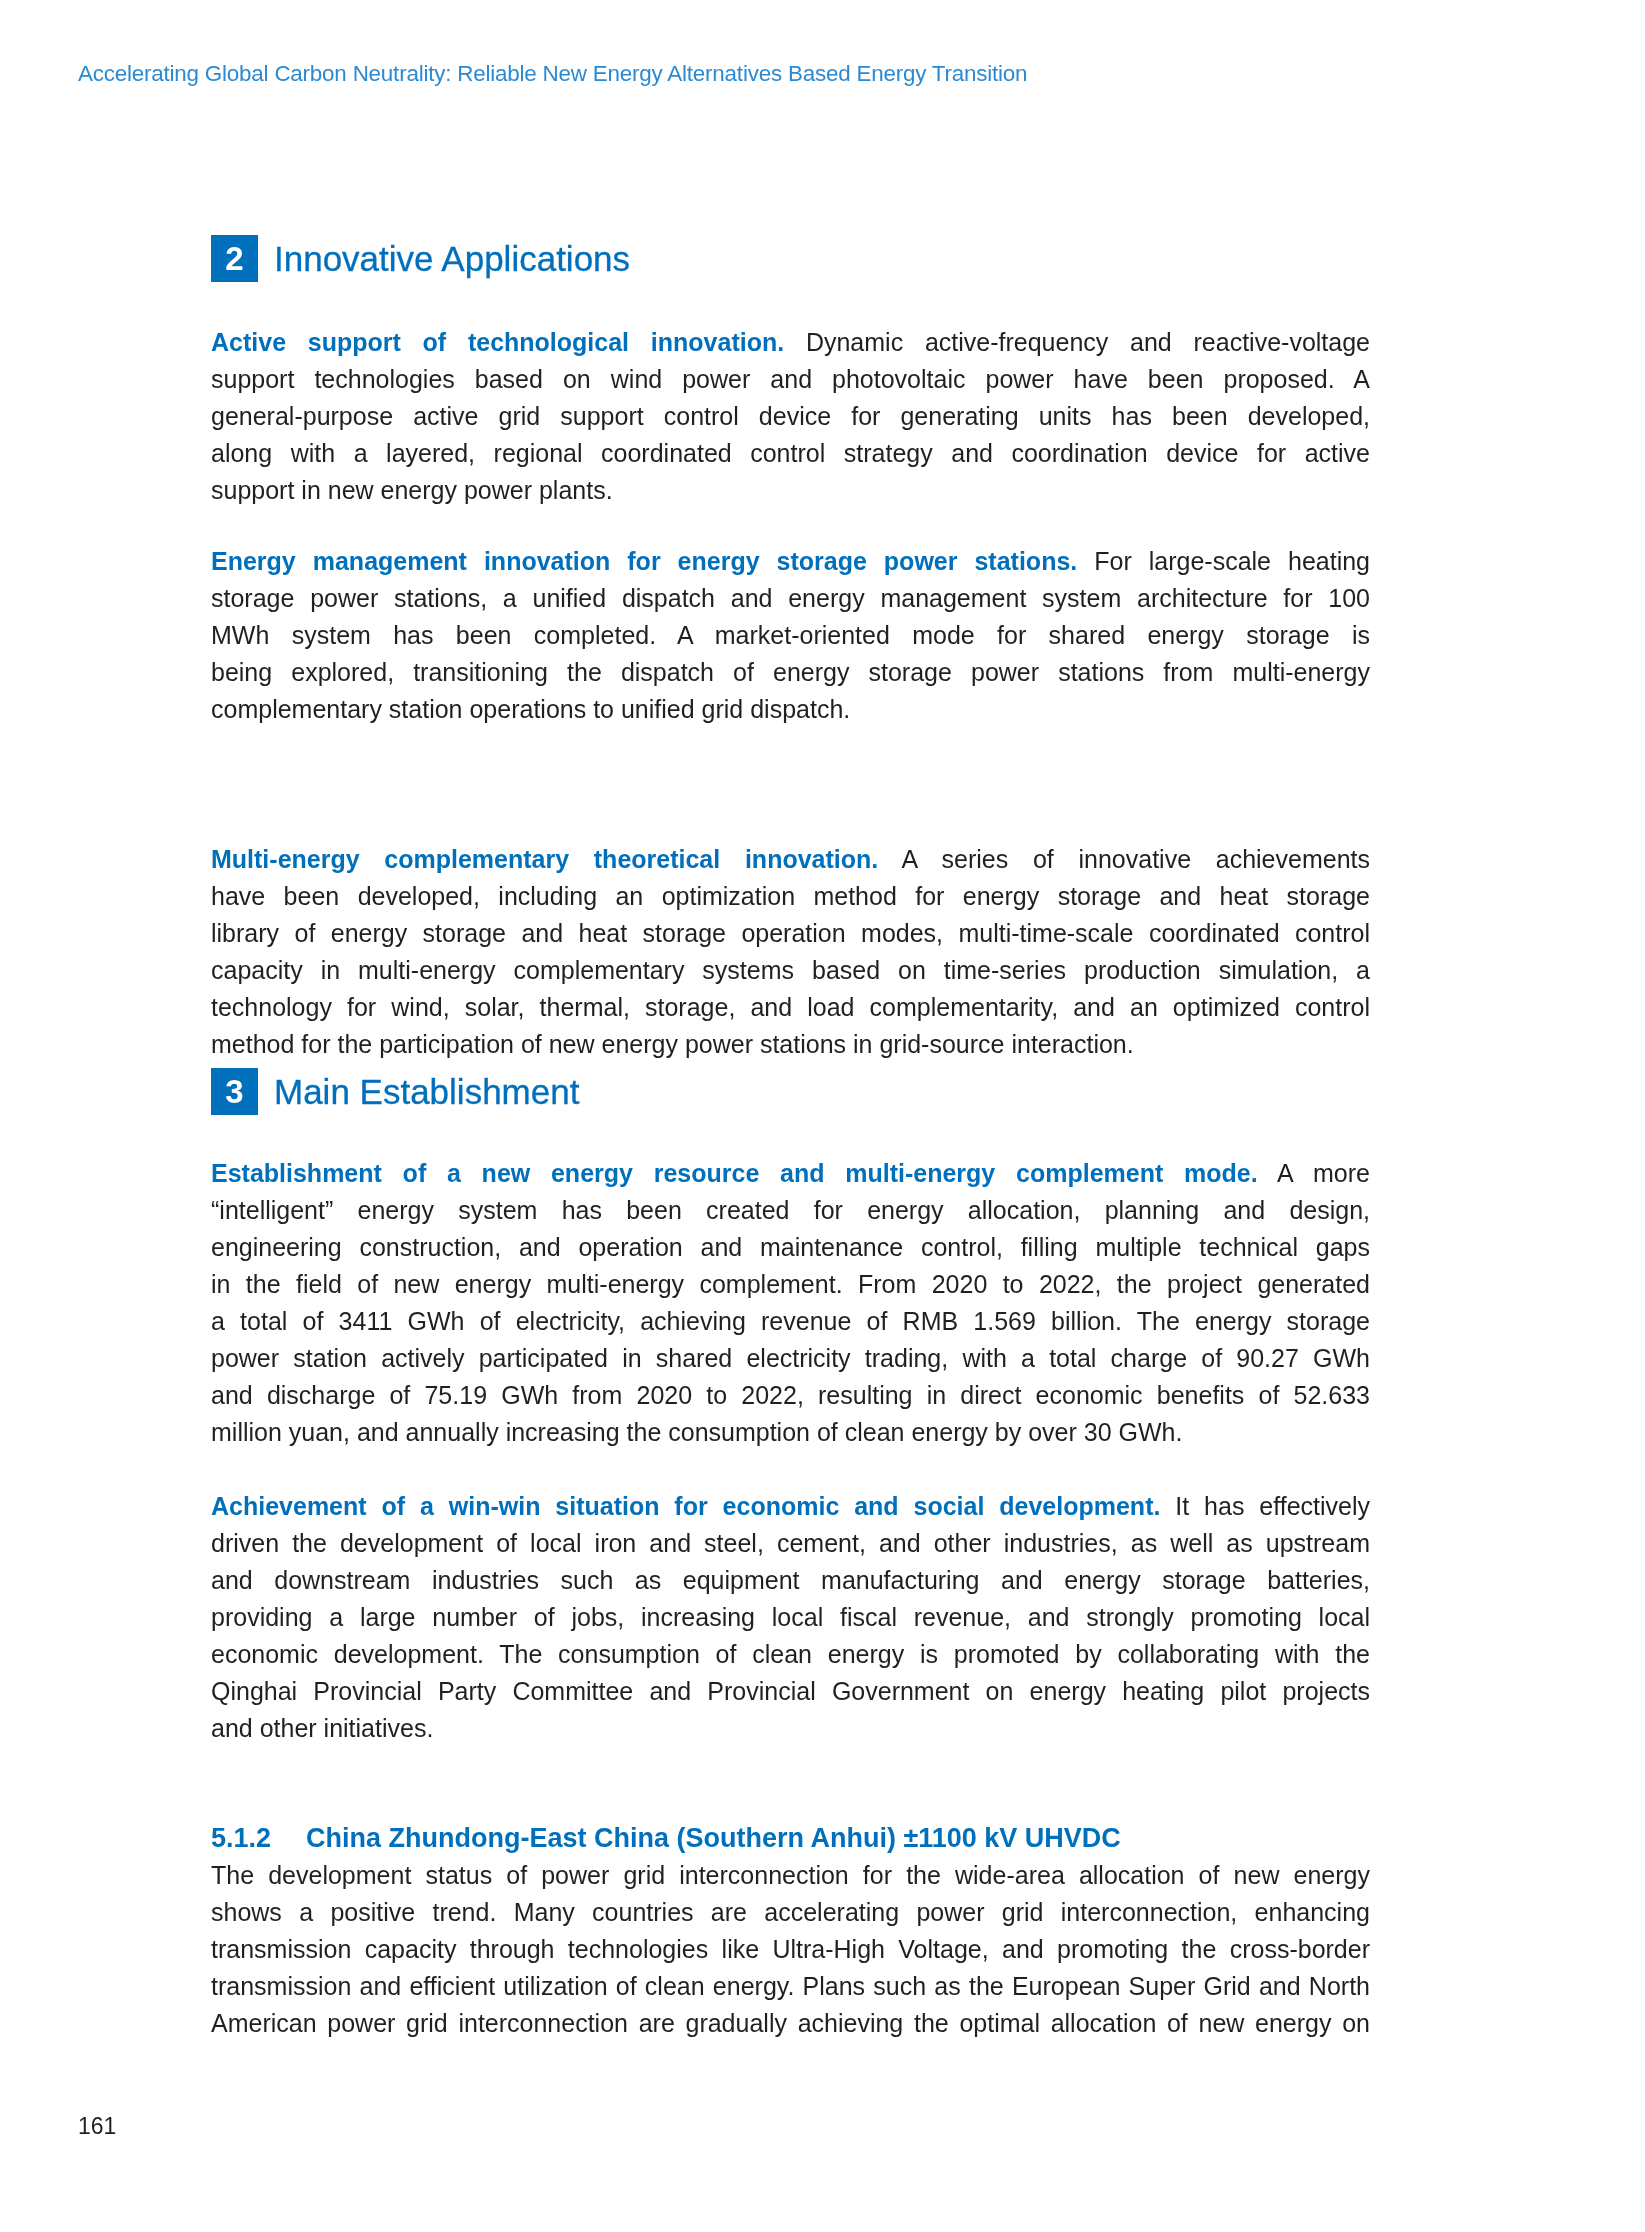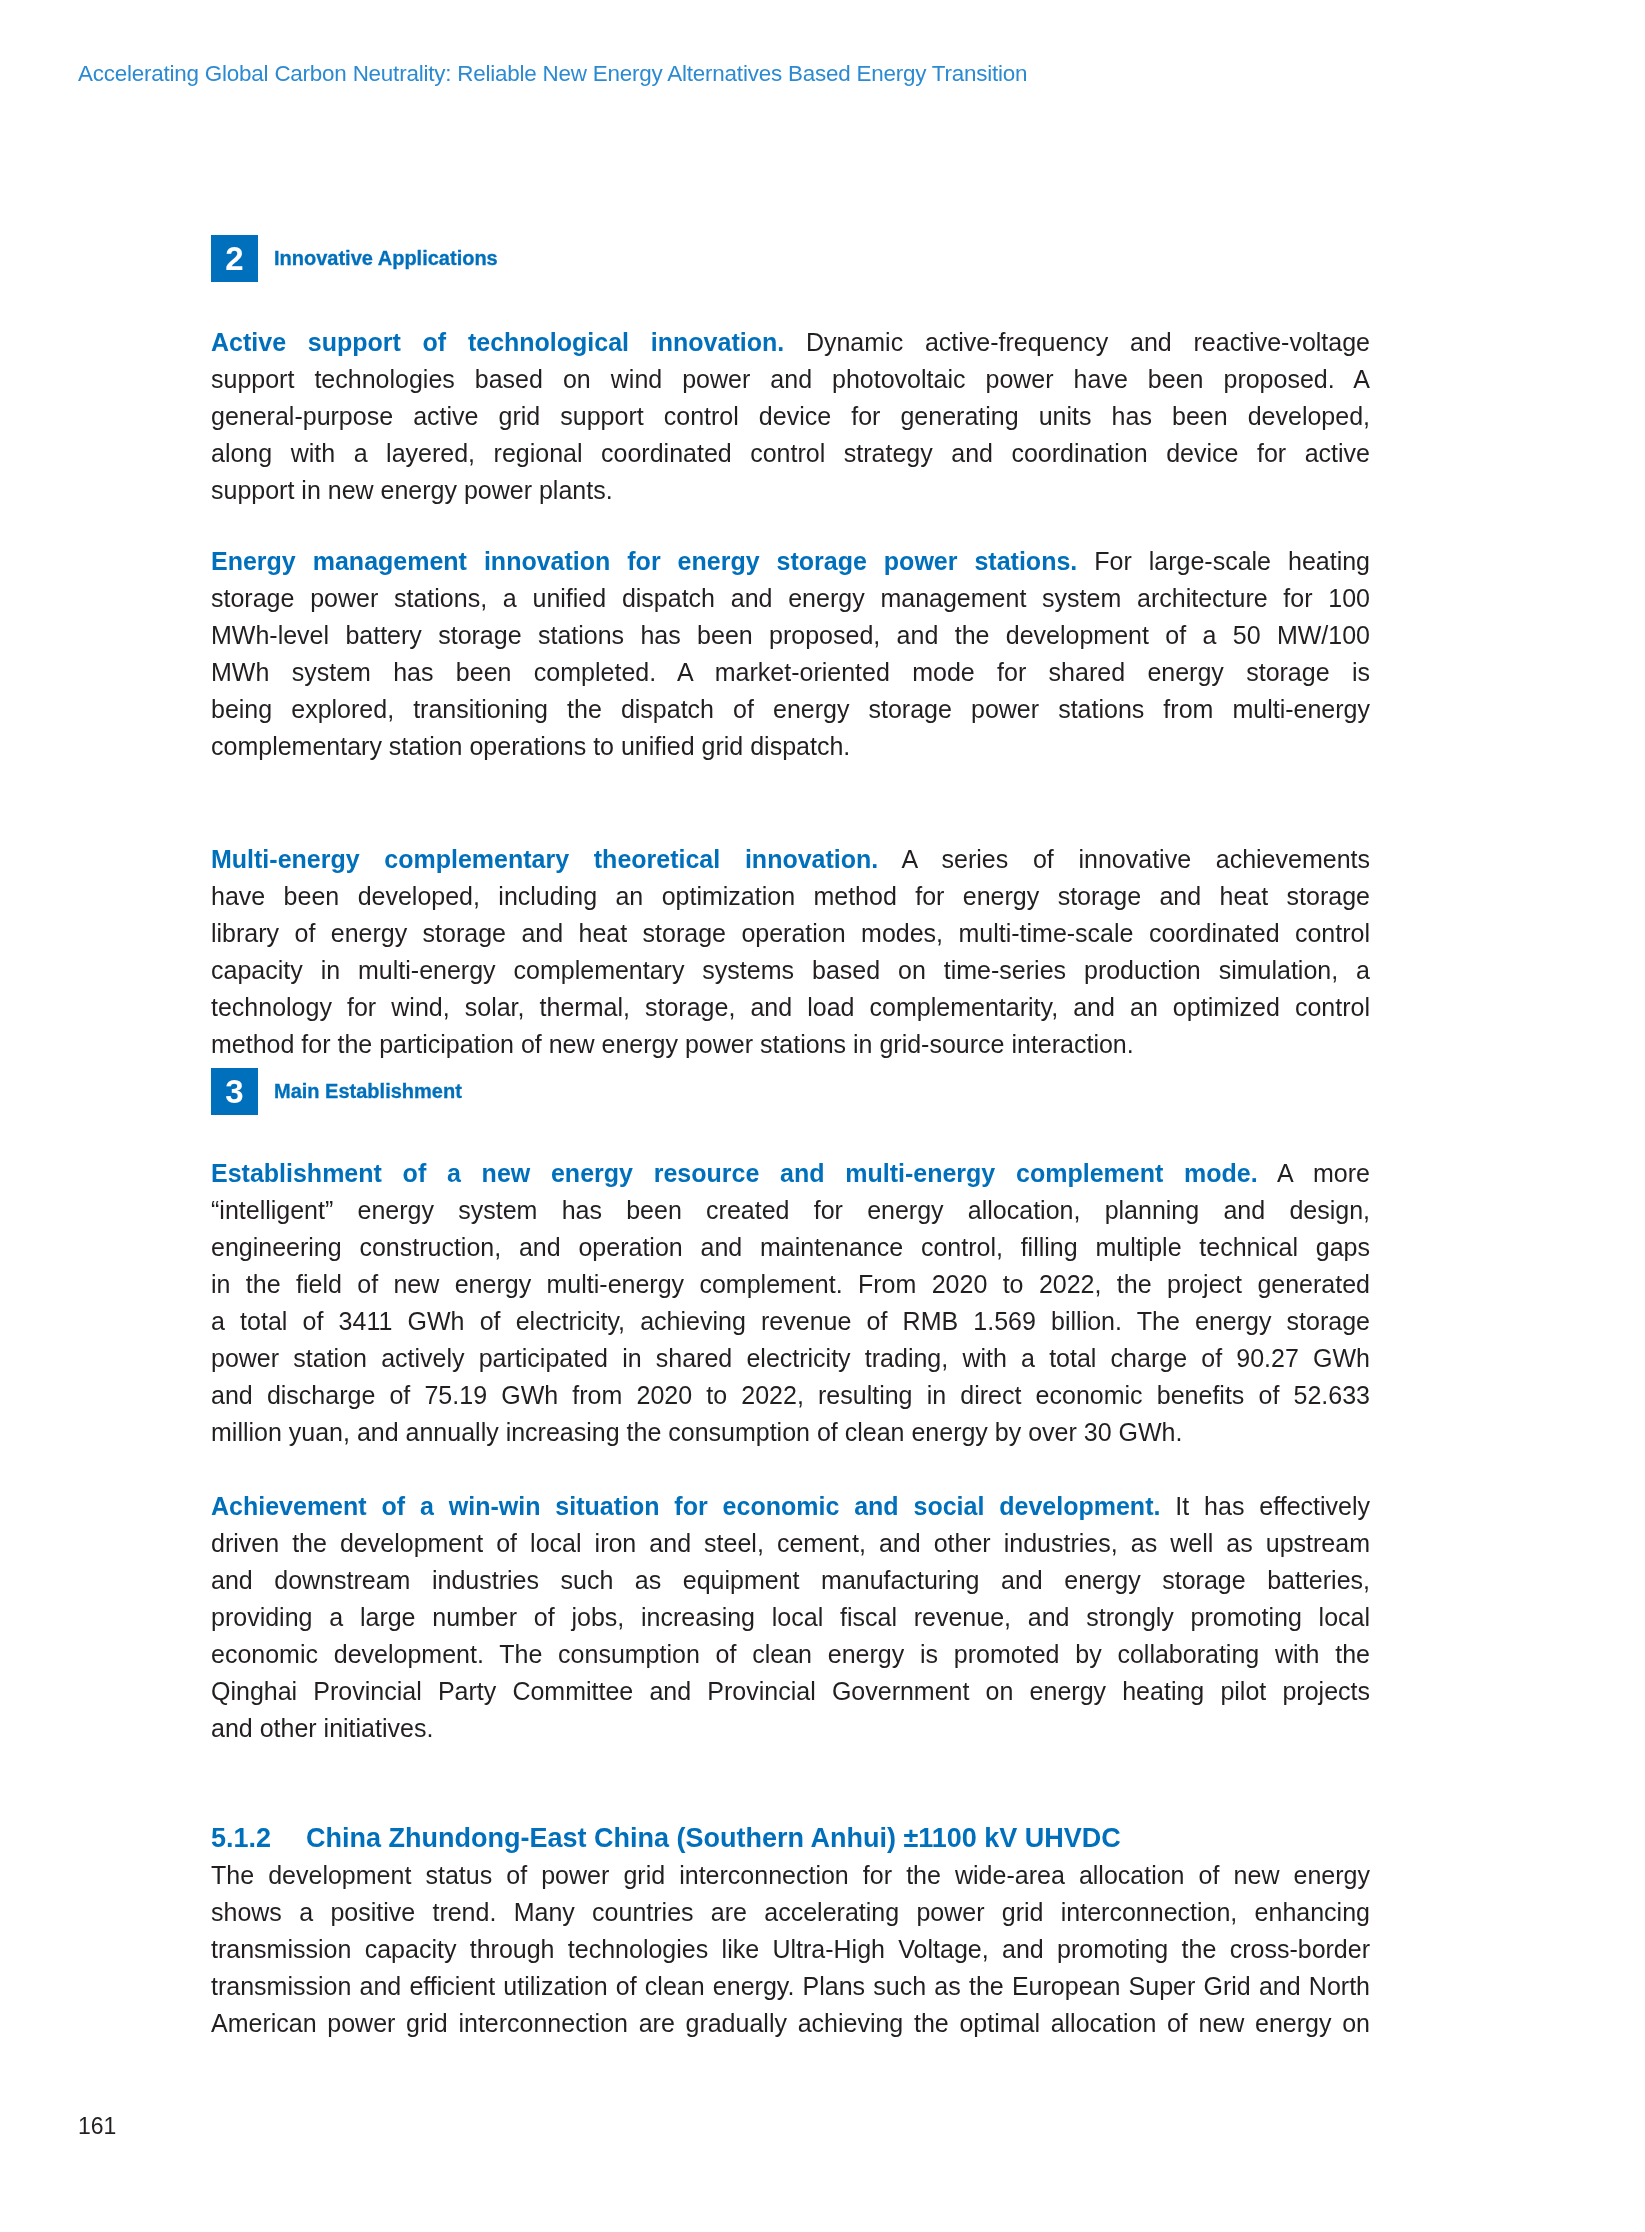--- a/index.html
+++ b/index.html
@@ -3,21 +3,21 @@
 <meta charset="utf-8">
 <style>
   html, body { margin: 0; padding: 0; background: #ffffff; }
   body { width: 1646px; height: 2233px; position: relative; overflow: hidden;
          font-family: "Liberation Sans", sans-serif; color: #231f20; }
   .running-header { position: absolute; left: 78px; top: 61px; font-size: 22.4px;
          color: #2b8ad2; white-space: nowrap; letter-spacing: -0.2px; }
   .section-head { position: absolute; left: 211px; height: 47px; display: flex; align-items: center; }
   .num-box { width: 47px; height: 47px; background: #0070bc; color: #fff; font-weight: bold;
          font-size: 33px; display: flex; align-items: center; justify-content: center; }
-  .section-title { margin-left: 16px; font-size: 20px; color: #0070bc; font-weight: bold;
+  .section-title { margin-left: 16px; font-size: 35px; color: #0070bc; font-weight: normal;
          -webkit-text-stroke: 0.3px #0070bc; }
   .para { position: absolute; left: 211px; width: 1159px; font-size: 25px; }
   .line { display: block; height: 37px; line-height: 37px; text-align: justify;
           text-align-last: justify; white-space: nowrap; overflow: hidden; }
   .line.last { text-align-last: left; }
   .lead { color: #0070bc; font-weight: bold; }
   .subsection { position: absolute; left: 211px; top: 1788px; font-size: 27px; color: #0070bc;
           font-weight: bold; white-space: nowrap; margin-top: 35px; }
   .subsection .sub-num { display: inline-block; width: 95px; }
   .page-number { position: absolute; left: 78px; top: 2113px; font-size: 23px; color: #231f20; }
@@ -36,21 +36,20 @@
   <span class="line"><span class="lead">Active support of technological innovation.</span><span> Dynamic active-frequency and reactive-voltage</span></span>
   <span class="line">support technologies based on wind power and photovoltaic power have been proposed. A</span>
   <span class="line">general-purpose active grid support control device for generating units has been developed,</span>
   <span class="line">along with a layered, regional coordinated control strategy and coordination device for active</span>
   <span class="line last">support in new energy power plants.</span>
 </div>
 
 <div class="para" style="top:543px;">
   <span class="line"><span class="lead">Energy management innovation for energy storage power stations.</span><span> For large-scale heating</span></span>
   <span class="line">storage power stations, a unified dispatch and energy management system architecture for 100</span>
-  <span class="line">MWh-level battery storage stations has been proposed, and the development of a 50 MW/100</span>
   <span class="line">MWh system has been completed. A market-oriented mode for shared energy storage is</span>
   <span class="line">being explored, transitioning the dispatch of energy storage power stations from multi-energy</span>
   <span class="line last">complementary station operations to unified grid dispatch.</span>
 </div>
 
 <div class="para" style="top:841px;">
   <span class="line"><span class="lead">Multi-energy complementary theoretical innovation.</span><span> A series of innovative achievements</span></span>
   <span class="line">have been developed, including an optimization method for energy storage and heat storage</span>
   <span class="line">library of energy storage and heat storage operation modes, multi-time-scale coordinated control</span>
   <span class="line">capacity in multi-energy complementary systems based on time-series production simulation, a</span>

